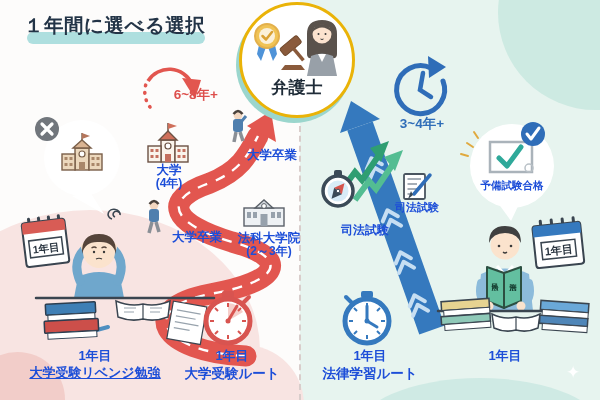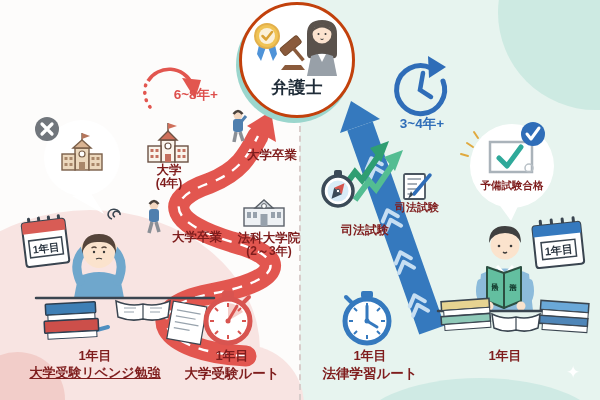--- a/index.html
+++ b/index.html
@@ -18,26 +18,26 @@
   .blob-pink-corner{left:-30px;top:352px;width:95px;height:95px;border-radius:50%;background:#f2cdc9;}
   .divider{position:absolute;left:299px;top:116px;height:284px;width:0;border-left:2px dashed #d9cdcb;z-index:1;}
   
   .canvas{position:absolute;left:0;top:0;width:600px;height:400px;z-index:2;}
   
   .title-wrap{position:absolute;left:24px;top:12px;z-index:4;}
   .title-hl{position:absolute;left:3px;top:20px;width:178px;height:12px;border-radius:6px;background:#aedfdf;}
   .title{position:relative;font-size:19.5px;font-weight:800;color:#233447;letter-spacing:0.5px;}
   
   .goal{position:absolute;left:239px;top:2px;width:116px;height:116px;background:#fff;
-    border:3px solid #c2410c;border-radius:50%;z-index:6;box-sizing:border-box;
+    border:3px solid #eab308;border-radius:50%;z-index:6;box-sizing:border-box;
     display:flex;flex-direction:column;align-items:center;box-shadow:-3px 5px 0 0 #9bd6cd;}
   .goal svg{margin-top:9px;}
   .goal-label{font-size:17px;font-weight:800;color:#1f2c38;margin-top:-2px;}
   
-  .lbl{position:absolute;z-index:4;text-align:center;color:#7f1d1d;font-weight:700;line-height:1.15;}
+  .lbl{position:absolute;z-index:4;text-align:center;color:#1d4ed8;font-weight:700;line-height:1.15;}
   .fs12{font-size:12px;} .fs125{font-size:12.5px;} .fs13{font-size:13px;} .fs135{font-size:13.5px;}
   .fs11{font-size:11px;} .fs105{font-size:10.5px;}
   .red-text{color:#dd4f4c;} .blue-text{color:#2f6db8;}
   .bold8{font-weight:800;}
   .sparkle{position:absolute;left:566px;top:362px;z-index:4;color:#ffffff;font-size:17px;font-weight:400;}
 </style>
 </head>
 <body>
 
 <div class="stage">
@@ -339,20 +339,24 @@
         <line x1="354" y1="308" x2="357" y2="311"></line>
           <line x1="377" y1="331" x2="380" y2="334"></line>
         <line x1="354" y1="334" x2="357" y2="331"></line>
           <line x1="377" y1="311" x2="380" y2="308"></line>
       </g>
       <path d="M367,306 L367,321 L377,327" stroke="#3579be" stroke-width="3" fill="none" stroke-linecap="round"></path>
       <circle cx="367" cy="321" r="2.5" fill="#3579be"></circle>
     </g>
   </svg>
 
+  <div class="title-wrap">
+    <div class="title-hl"></div>
+    <div class="title">１年間に選べる選択</div>
+  </div>
 
   <div class="goal">
     <svg width="100" height="64" viewBox="0 0 100 64">
       <g>
         <polygon points="12,31 19,33 14,47 10,40" fill="#4f93d8"></polygon>
         <polygon points="28,31 21,33 26,47 30,40" fill="#4f93d8"></polygon>
         <circle cx="20" cy="22" r="12" fill="#f0c355" stroke="#e3b04b" stroke-width="2"></circle>
         <circle cx="20" cy="22" r="8" fill="#fbf0d8"></circle>
         <path d="M15.5,22 L19,25.5 L25,18" stroke="#d9a134" stroke-width="2.5" fill="none" stroke-linecap="round" stroke-linejoin="round"></path>
       </g>

